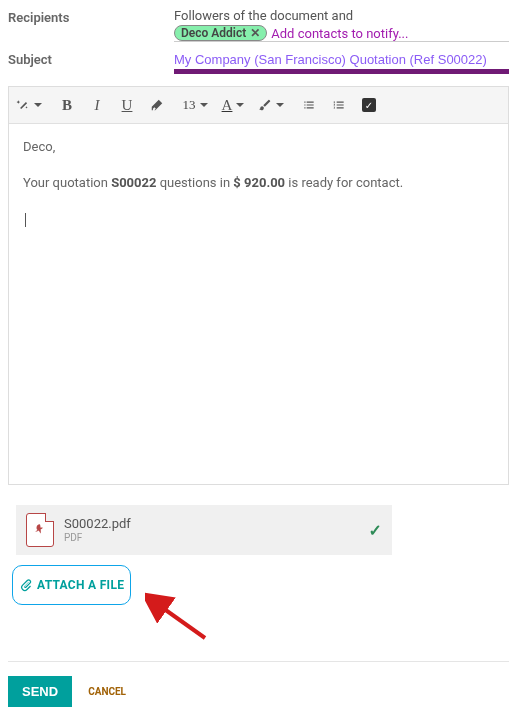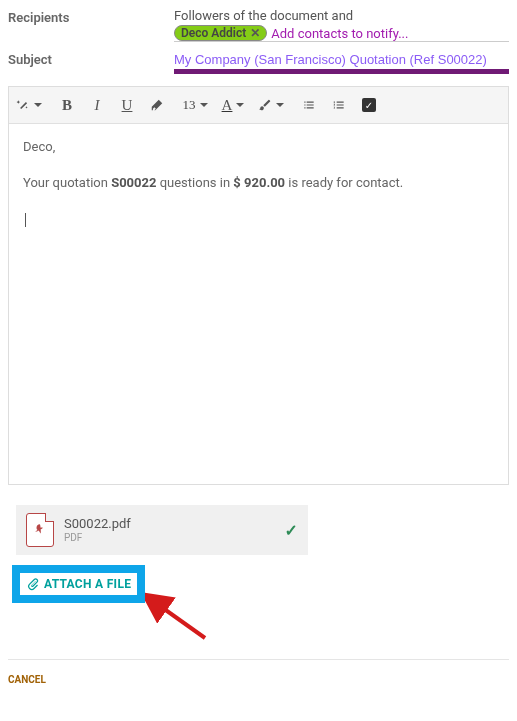--- a/index.html
+++ b/index.html
@@ -24,21 +24,21 @@
   .chip {
     display: inline-flex;
     align-items: flex-start;
     border: 1px solid #888;
     border-radius: 10px;
     padding: 0 6px;
     font-size: 12px;
     font-weight: 600;
     color: #444;
     margin-right: 4px;
-    background: #84cc16;
+    background: #86efac;
   }
   .chip-x { margin-left: 4px; color: #555; font-weight: bold; cursor: pointer; }
   .placeholder { color: #a21caf; }
   .subject-input {
     width: 100%;
     border: none;
     border-bottom: 5px solid #701a75;
     font-size: 13px;
     color: #8b5cf6;
     padding: 2px 0;
@@ -100,21 +100,21 @@
     display: inline-block;
     width: 1px; height: 14px;
     background: #555;
     vertical-align: middle;
     margin-left: 2px;
   }
 
   .attachment {
     margin-top: 20px;
     margin-left: 8px;
-    width: 292px;
+    width: 376px;
     background: #f0f0f0;
     display: flex;
     align-items: center;
     padding: 8px 10px;
     gap: 10px;
   }
   .att-icon {
     width: 28px; height: 34px;
     border: 1px solid #b74646;
     border-radius: 3px;
@@ -135,23 +135,23 @@
   .att-text { flex: 1; line-height: 1.2; }
   .att-name { color: #555; font-size: 13px; }
   .att-type { color: #999; font-size: 10px; text-transform: uppercase; }
   .att-check { color: #2e8b57; font-size: 16px; font-weight: bold; }
 
   .attach-btn-wrap {
     margin-top: 10px;
     margin-left: 4px;
     display: inline-flex;
     align-items: center;
-    padding: 4px 6px;
-    border: 8px solid #0ea5e9;
-    border-radius: 0;
+    padding: 12px 6px;
+    border: 1px solid #0ea5e9;
+    border-radius: 10px;
   }
   .attach-btn {
     display: inline-flex;
     align-items: center;
     gap: 4px;
     color: #00a09d;
     font-weight: 700;
     font-size: 12px;
     letter-spacing: 0.3px;
     cursor: pointer;
@@ -303,17 +303,18 @@
     <marker id="ah" markerWidth="8" markerHeight="8" refX="2" refY="4" orient="auto">
       <path d="M0,0 L8,4 L0,8 Z" fill="#d41b1b"></path>
     </marker>
   </defs>
   <line x1="60" y1="50" x2="15" y2="18" stroke="#d41b1b" stroke-width="4" marker-end="url(#ah)"></line>
 </svg>
 
 <div class="footer-sep"></div>
 
 <div class="footer">
+  <button class="btn-send">SEND</button>
   <span class="btn-cancel">CANCEL</span>
 </div>
 
 
 
 
 </body></html>

